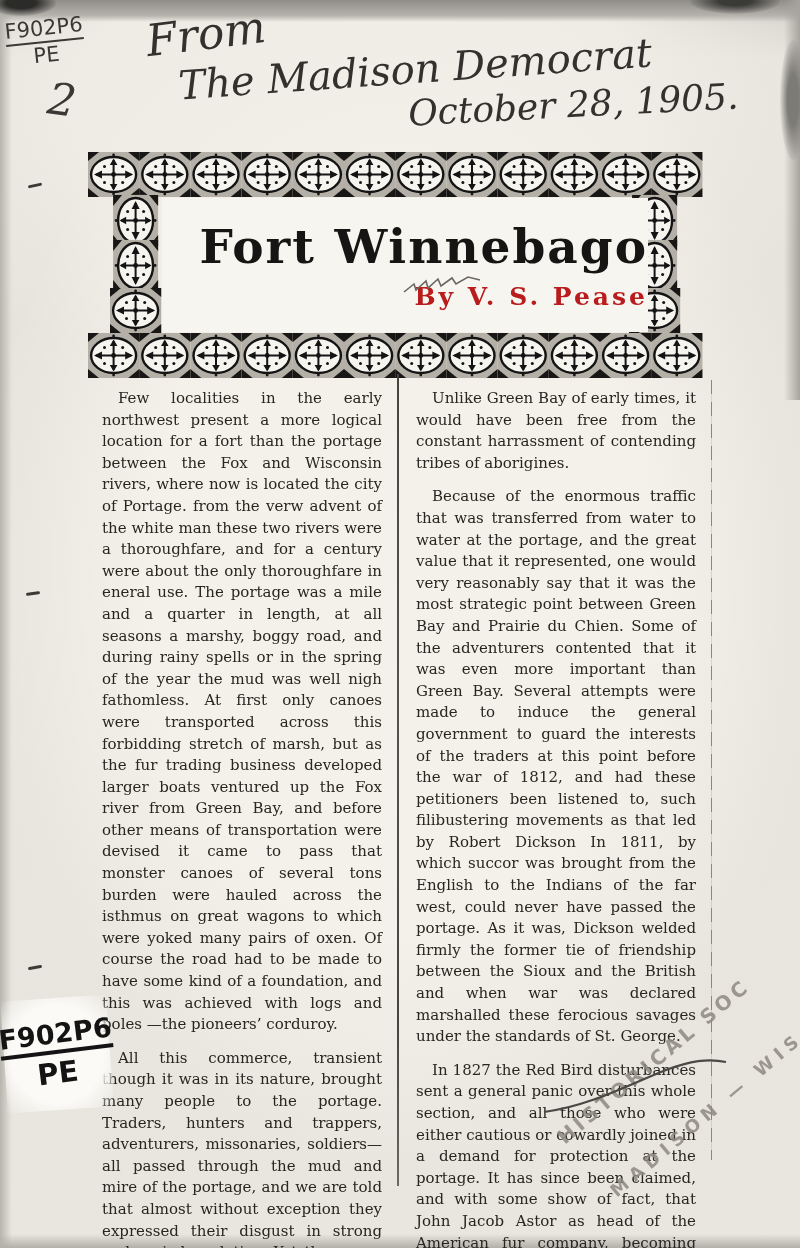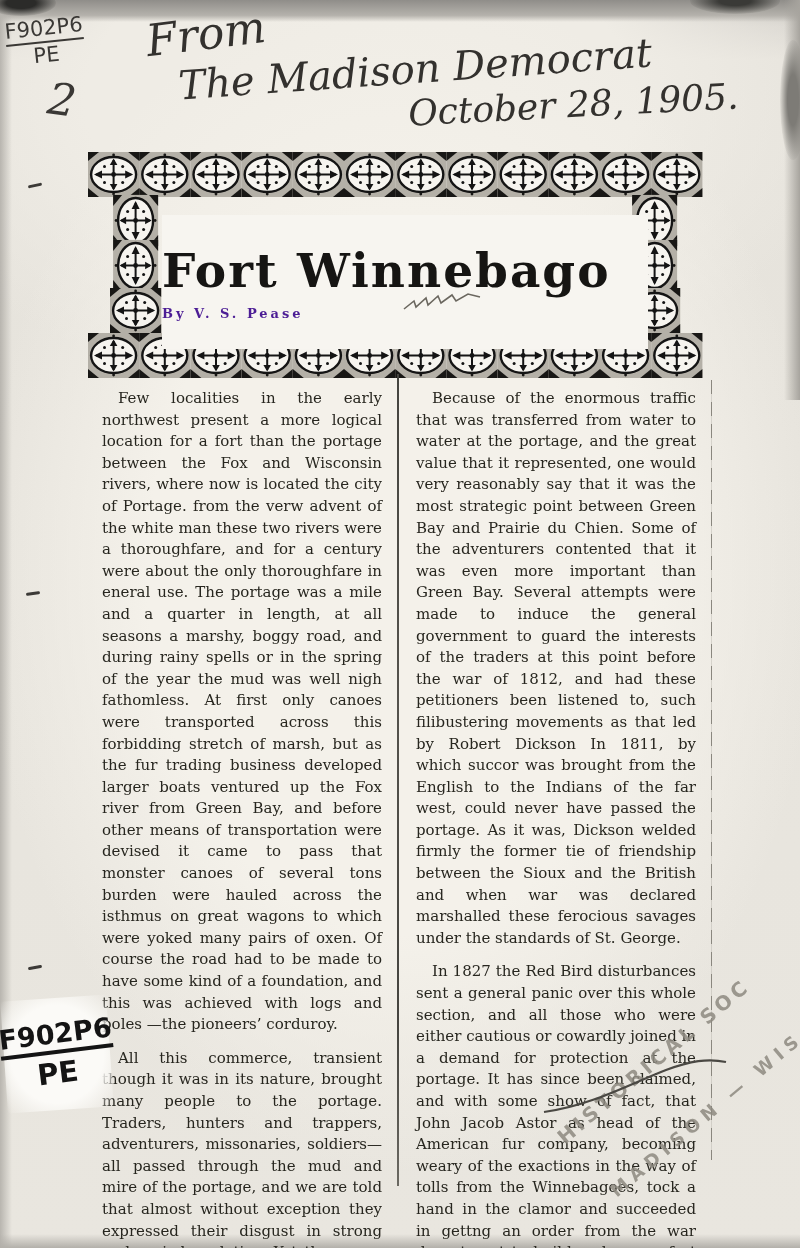--- a/index.html
+++ b/index.html
@@ -31,25 +31,25 @@
   .hw-date{left:408px;top:84px;font-size:36px;transform:rotate(-3deg);}
   .pen-code{position:absolute;left:6px;top:18px;font-family:"DejaVu Sans","Liberation Sans",sans-serif;
     font-size:21px;color:#3a3835;transform:rotate(-6deg);line-height:1.0;}
   .pen-code .l1{border-bottom:2px solid #3a3835;padding-bottom:2px;}
   .pen-code .l2{text-align:center;padding-top:2px;}
   .pen-2{position:absolute;left:48px;top:74px;font-size:44px;font-style:italic;color:#3a3835;transform:rotate(8deg);}
   .pen-dash{position:absolute;width:14px;height:3px;background:#3c3a37;border-radius:2px;}
 
   
   .frame{position:absolute;left:88px;top:152px;}
-  .mast-inner{position:absolute;left:162px;top:215px;width:486px;height:134px;
-    background:#f7f5f0;display:flex;flex-direction:column;align-items:flex-start;justify-content:center;}
+  .mast-inner{position:absolute;left:162px;top:198px;width:486px;height:134px;
+    background:#f7f5f0;display:flex;flex-direction:column;align-items:flex-end;justify-content:center;}
   .mast-title{font-size:47px;font-weight:bold;letter-spacing:2px;color:#161513;
     font-family:"DejaVu Serif","Liberation Serif",serif;}
-  .mast-byline{font-size:13px;font-weight:bold;letter-spacing:3px;color:#4c1d95;margin-top:8px;}
+  .mast-byline{font-size:25px;font-weight:bold;letter-spacing:3px;color:#b91c1c;margin-top:8px;}
   .squiggle{position:absolute;left:240px;top:76px;}
 
   
   .col{position:absolute;top:376px;width:304px;text-align:justify;
     font-size:15px;line-height:21.6px;color:#27261f;
     text-rendering:optimizeLegibility;}
   .col p{margin:12px;text-indent:16px;}
   .col-left{left:90px;}
   .col-right{left:404px;}
   .rule-mid{position:absolute;left:397px;top:374px;width:2px;height:812px;
@@ -177,20 +177,21 @@
       <path d="M2,18 L12,10 L14,16 L24,7 L26,14 L36,5 L39,12 L50,4 L54,10 L66,3 L78,6" fill="none" stroke="#6b675f" stroke-width="1.6"></path>
     </svg>
   </div>
 
   <div class="col col-left">
     <p>Few localities in the early northwest present a more logical location for a fort than the portage between the Fox and Wisconsin rivers, where now is located the city of Portage. from the verw advent of the white man these two rivers were a thoroughfare, and for a century were about the only thoroughfare in eneral use. The portage was a mile and a quarter in length, at all seasons a marshy, boggy road, and during rainy spells or in the spring of the year the mud was well nigh fathomless. At first only canoes were transported across this forbidding stretch of marsh, but as the fur trading business developed larger boats ventured up the Fox river from Green Bay, and before other means of transportation were devised it came to pass that monster canoes of several tons burden were hauled across the isthmus on great wagons to which were yoked many pairs of oxen. Of course the road had to be made to have some kind of a foundation, and this was achieved with logs and poles —the pioneers’ corduroy.</p>
     <p>All this commerce, transient though it was in its nature, brought many people to the portage. Traders, hunters and trappers, adventurers, missonaries, soldiers—all passed through the mud and mire of the portage, and we are told that almost without exception they expressed their disgust in strong and varied expletive. Yet there was a certain sentiment that lingered in the mud for it used to be said that whatever got into that mud, stuck there. Had the ground been dry and hard, it would have been chosen as the location of one of the earliest towns in the state, for there were few Indians to threaten.</p>
   </div>
   <div class="rule-mid"></div>
   <div class="col col-right">
+    <p>Unlike Green Bay of early times, it would have been free from the constant harrassment of contending tribes of aborigines.</p>
     <p>Because of the enormous traffic that was transferred from water to water at the portage, and the great value that it represented, one would very reasonably say that it was the most strategic point between Green Bay and Prairie du Chien. Some of the adventurers contented that it was even more important than Green Bay. Several attempts were made to induce the general government to guard the interests of the traders at this point before the war of 1812, and had these petitioners been listened to, such filibustering movements as that led by Robert Dickson In 1811, by which succor was brought from the English to the Indians of the far west, could never have passed the portage. As it was, Dickson welded firmly the former tie of friendship between the Sioux and the British and when war was declared marshalled these ferocious savages under the standards of St. George.</p>
     <p>In 1827 the Red Bird disturbances sent a general panic over this whole section, and all those who were either cautious or cowardly joined in a demand for protection at the portage. It has since been claimed, and with some show of fact, that John Jacob Astor as head of the American fur company, becoming weary of the exactions in the way of tolls from the Winnebagoes, tock a hand in the clamor and succeeded in gettng an order from the war department to build and man a fort at this point. Whichever influence secured the fort for the portage, the object was the same—to overawe the Winnebagoes who were in that neighborhood. Accordingly,</p>
   </div>
   <div class="rule-right"></div>
 
   <div class="pen-dash" style="left:28px;top:184px;transform:rotate(-12deg);"></div>
   <div class="pen-dash" style="left:26px;top:592px;transform:rotate(-8deg);"></div>
   <div class="pen-dash" style="left:28px;top:966px;transform:rotate(-10deg);"></div>
 
   <div class="oval-stamp">

